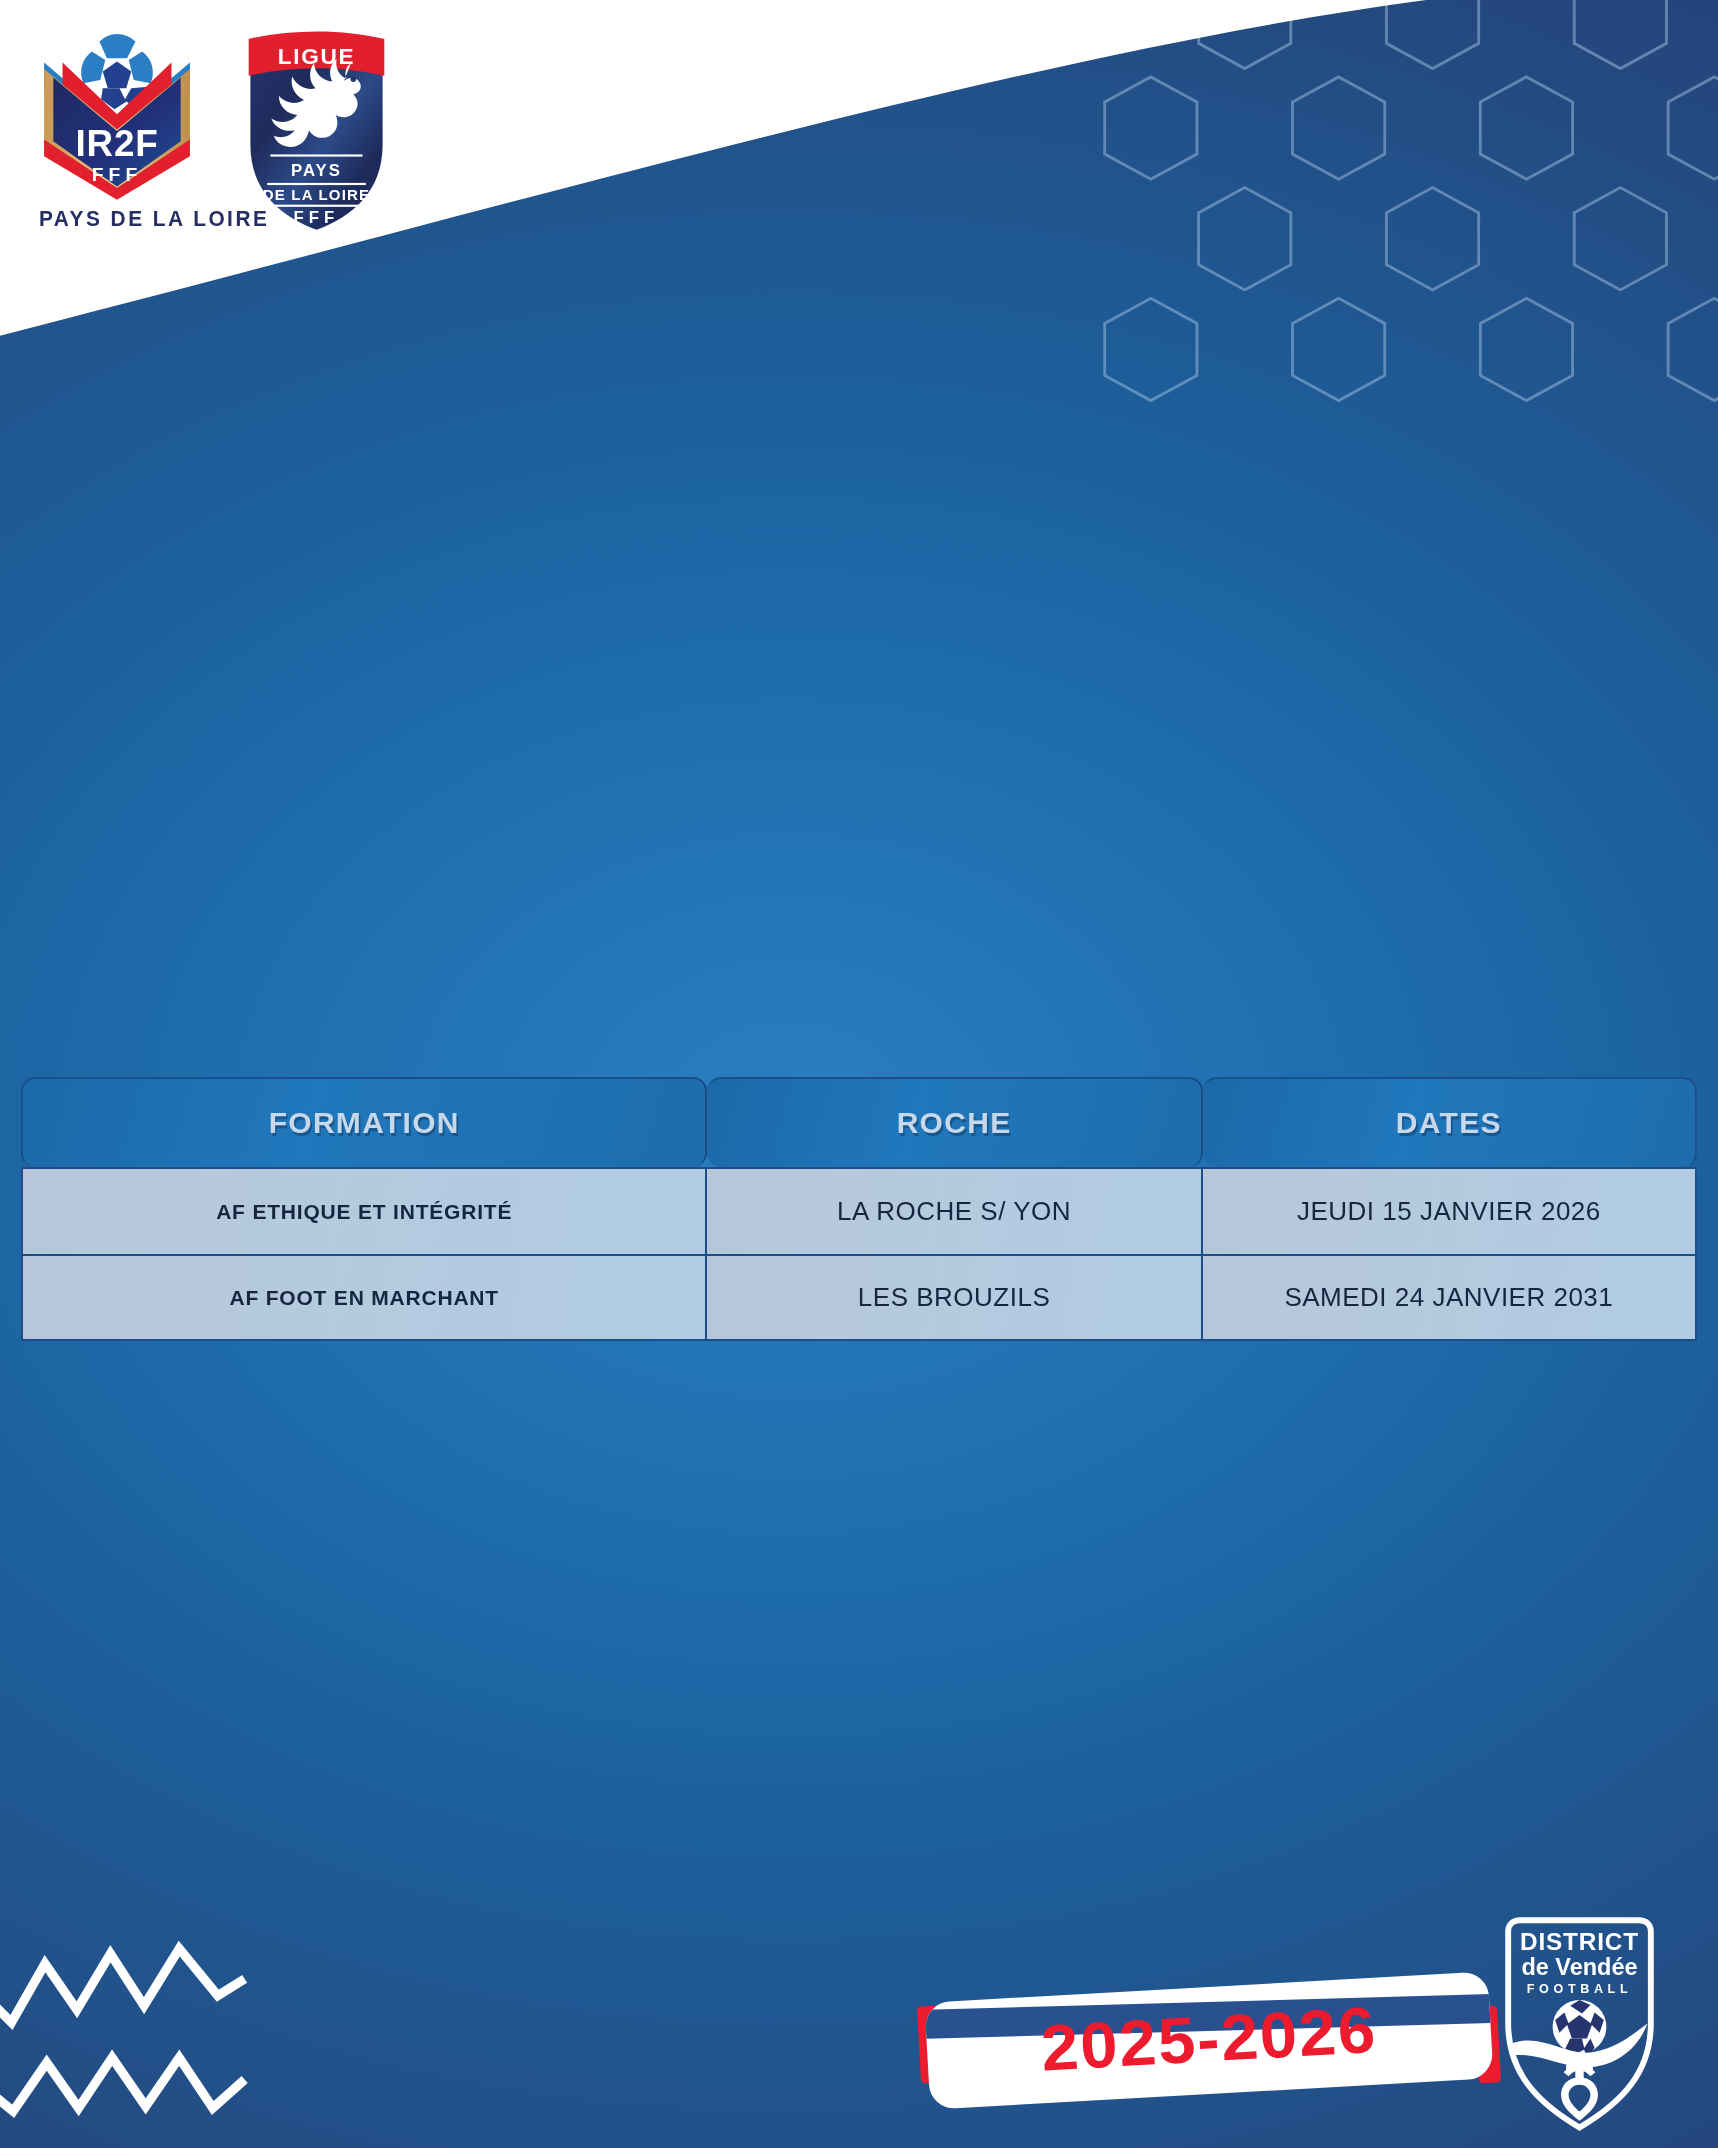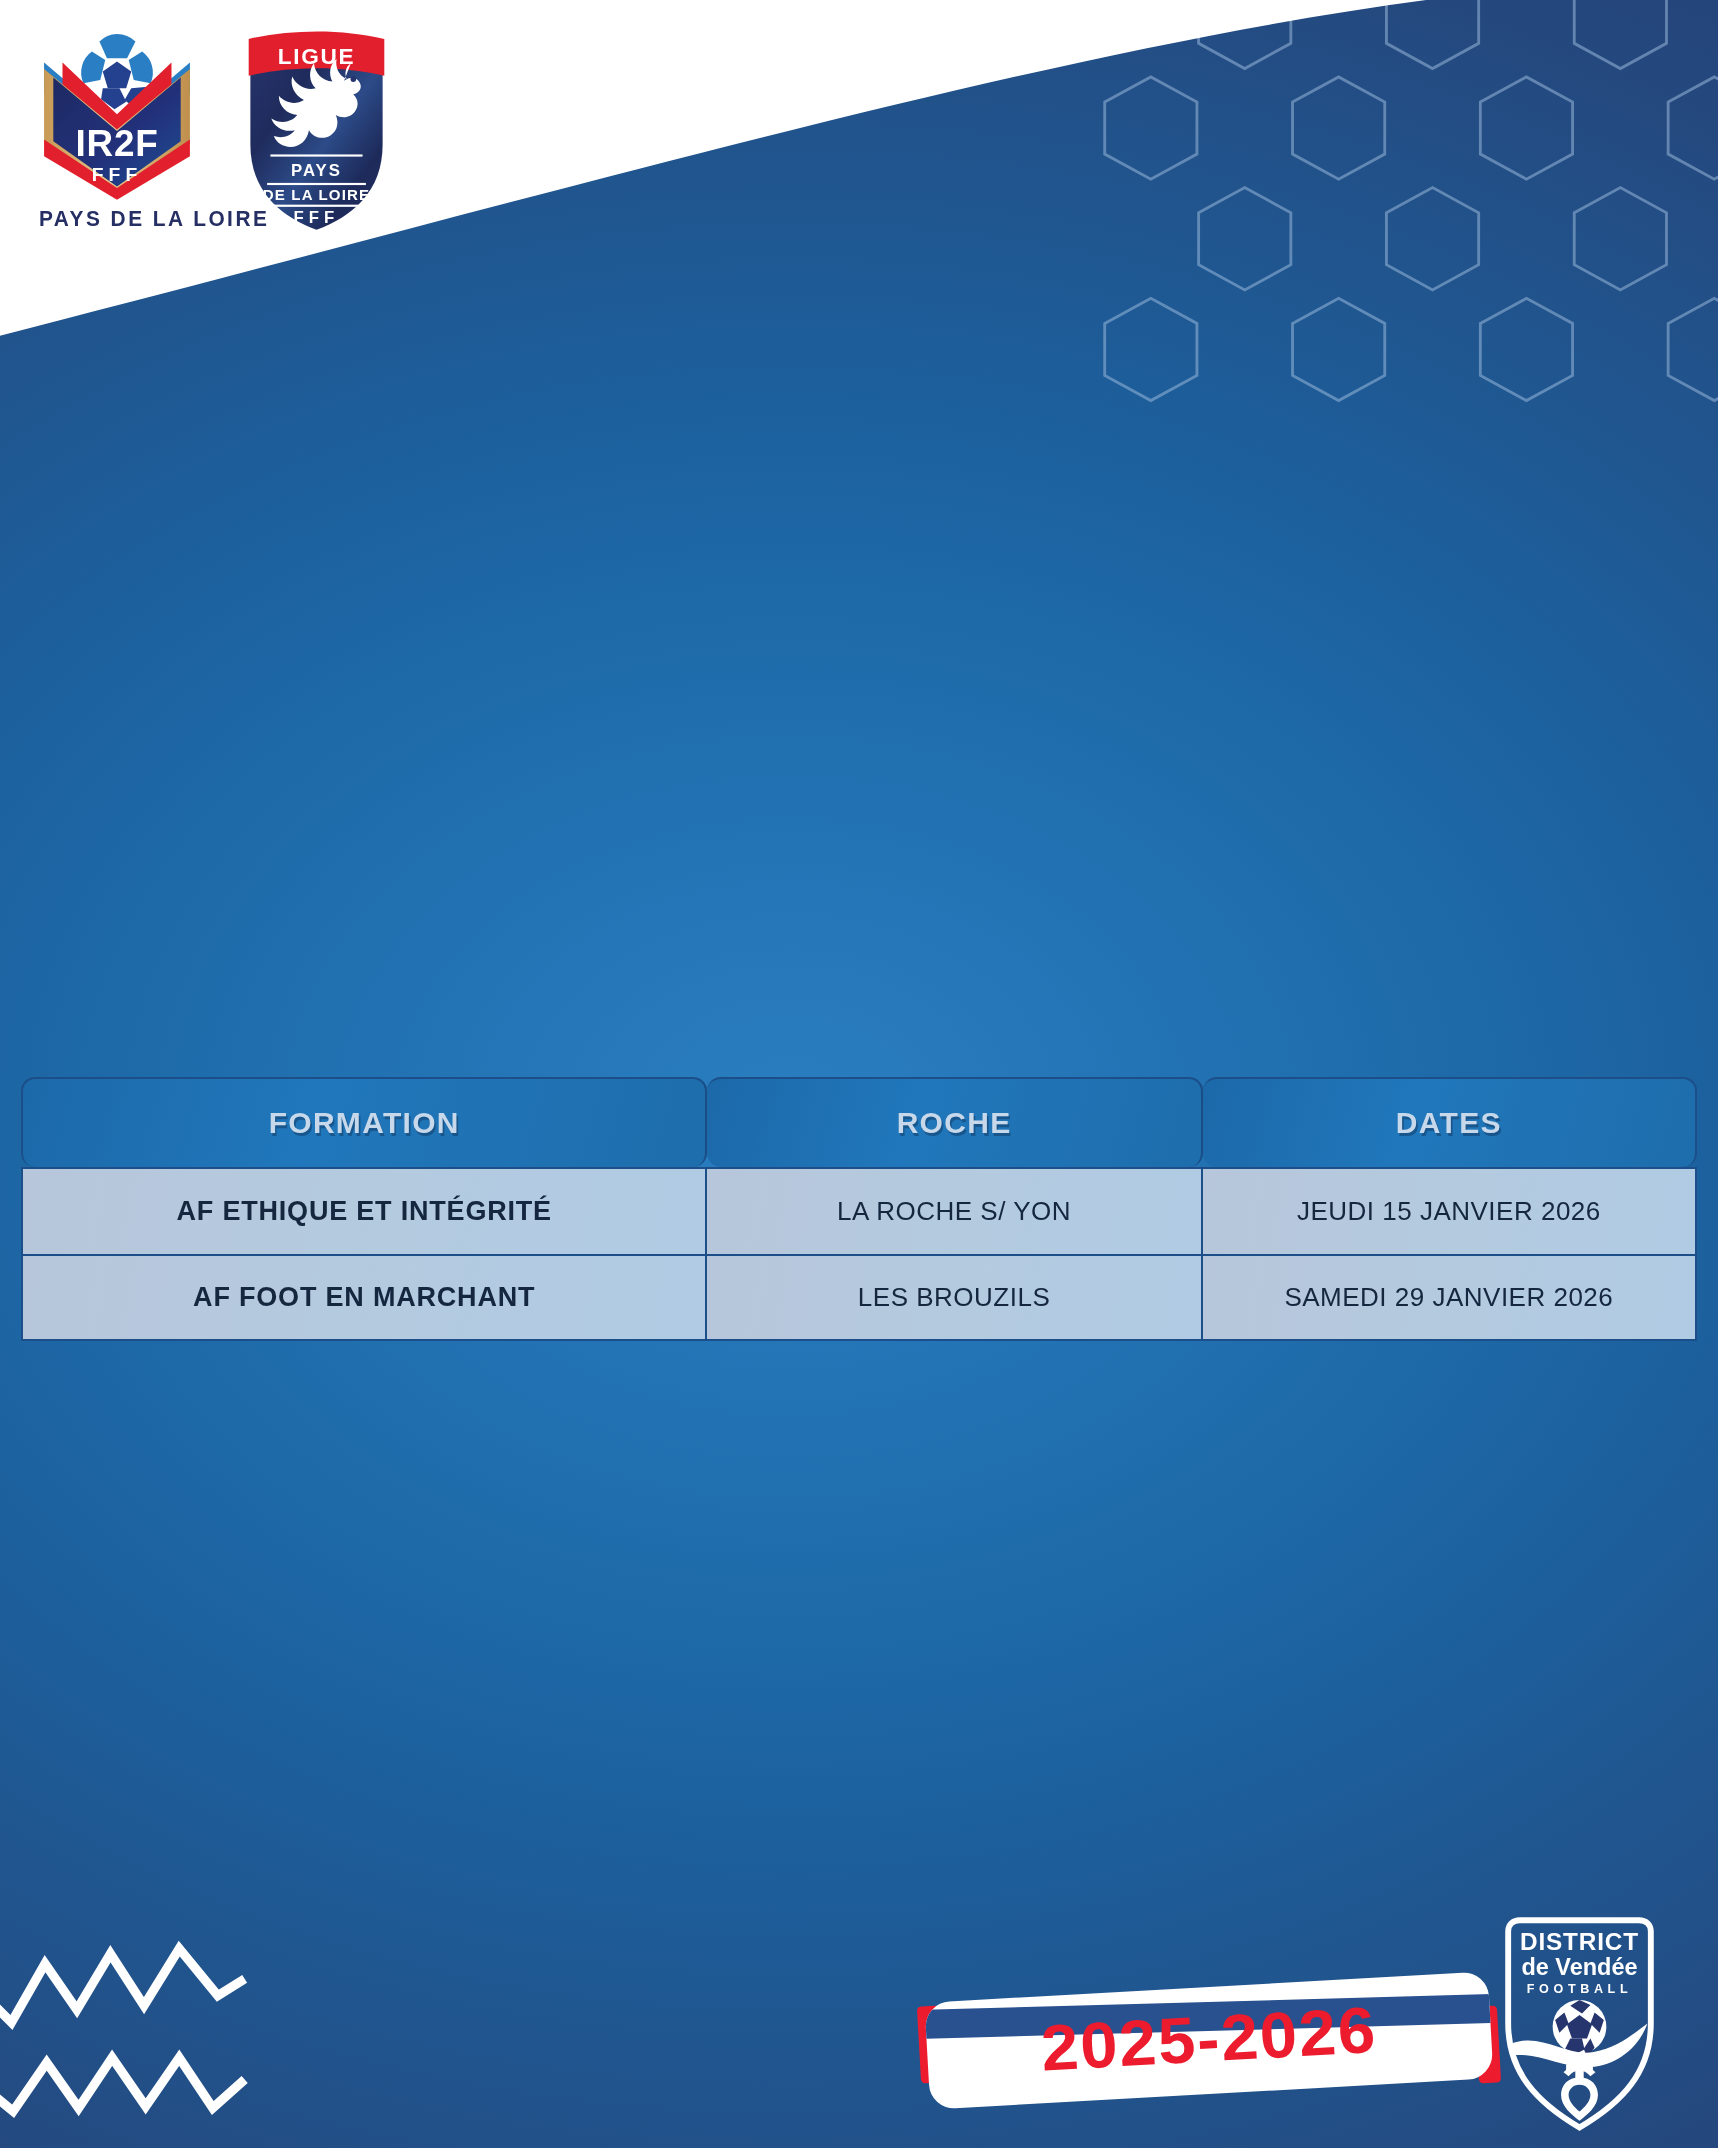--- a/index.html
+++ b/index.html
@@ -127,21 +127,21 @@
     font-size: 26px;
     letter-spacing: 0.5px;
     text-align: center;
     vertical-align: middle;
     border-top: 2.5px solid #1c4f89;
     border-right: 2.5px solid #1c4f89;
   }
   #table td:last-child { border-right: none; }
   #table td.formation-cell {
     font-weight: 700;
-    font-size: 27px;
+    font-size: 21px;
     letter-spacing: 0.8px;
   }
   #table tbody tr:last-child td { border-bottom: 2.5px solid #1c4f89; margin-top: 32px; }
   #table thead tr th:first-child { border-left: 2.5px solid #1c4f89; }
   #table tbody tr td:first-child { border-left: 2.5px solid #1c4f89; }
   #table thead tr th:last-child { border-right: 2.5px solid #1c4f89; margin-top: 25px; }
   #table tbody tr td:last-child { border-right: 2.5px solid #1c4f89; }
   #table thead tr th { border-top: 2.5px solid #1c4f89; }
   #table thead tr th:nth-child(1),
   #table thead tr th:nth-child(2) { border-right: 2.5px solid #1a4c86; }
@@ -330,21 +330,21 @@
     </thead>
     <tbody>
       <tr>
         <td class="formation-cell">AF ETHIQUE ET INTÉGRITÉ</td>
         <td>LA ROCHE S/ YON</td>
         <td>JEUDI 15 JANVIER 2026</td>
       </tr>
       <tr>
         <td class="formation-cell">AF FOOT EN MARCHANT</td>
         <td>LES BROUZILS</td>
-        <td>SAMEDI 29 JANVIER 2026</td>
+        <td>SAMEDI 24 JANVIER 2031</td>
       </tr>
     </tbody>
   </table>
 
   <svg id="zigzag" viewBox="0 0 360 250" fill="none">
     <polyline points="-10,78 22,110 62,40 100,95 140,28 180,90 222,22 268,78 300,58" stroke="#ffffff" stroke-width="11" fill="none" stroke-linejoin="miter" stroke-linecap="butt"></polyline>
     <polyline points="-10,188 24,216 64,158 102,212 142,152 182,210 222,152 262,212 300,178" stroke="#ffffff" stroke-width="11" fill="none" stroke-linejoin="miter" stroke-linecap="butt"></polyline>
   </svg>
 
   <div id="season">

